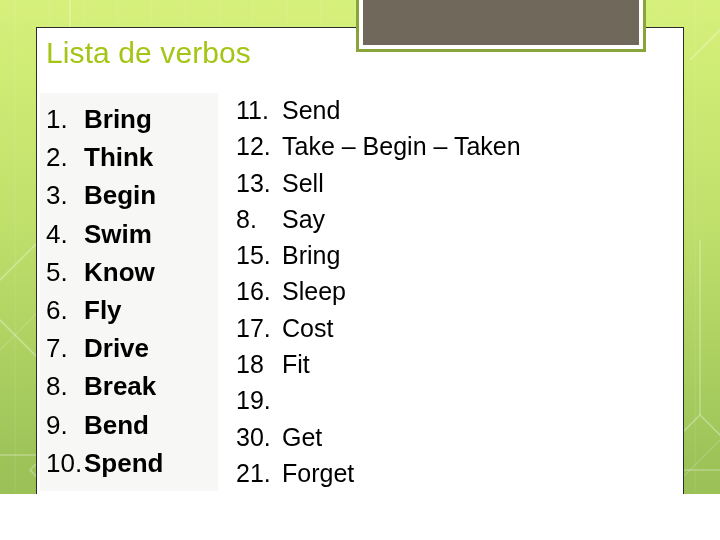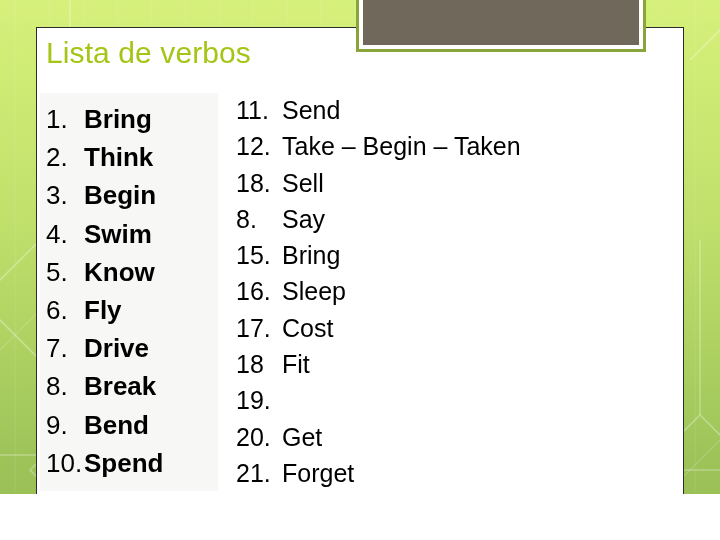--- a/index.html
+++ b/index.html
@@ -230,21 +230,21 @@
   <div class="right-list">
     <div class="row">
       <span class="num">11.</span>
       <span class="word">Send</span>
     </div>
     <div class="row">
       <span class="num">12.</span>
       <span class="word">Take – Begin – Taken</span>
     </div>
     <div class="row">
-      <span class="num">18.</span>
+      <span class="num">13.</span>
       <span class="word">Sell</span>
     </div>
     <div class="row">
       <span class="num">8.</span>
       <span class="word">Say</span>
     </div>
     <div class="row">
       <span class="num">15.</span>
       <span class="word">Bring</span>
     </div>
@@ -257,21 +257,21 @@
       <span class="word">Cost</span>
     </div>
     <div class="row">
       <span class="num">18</span>
       <span class="word">Fit</span>
     </div>
     <div class="row">
       <span class="num">19.</span>
     </div>
     <div class="row">
-      <span class="num">20.</span>
+      <span class="num">30.</span>
       <span class="word">Get</span>
     </div>
     <div class="row">
       <span class="num">21.</span>
       <span class="word">Forget</span>
     </div>
   </div>
 
 </div>
 

